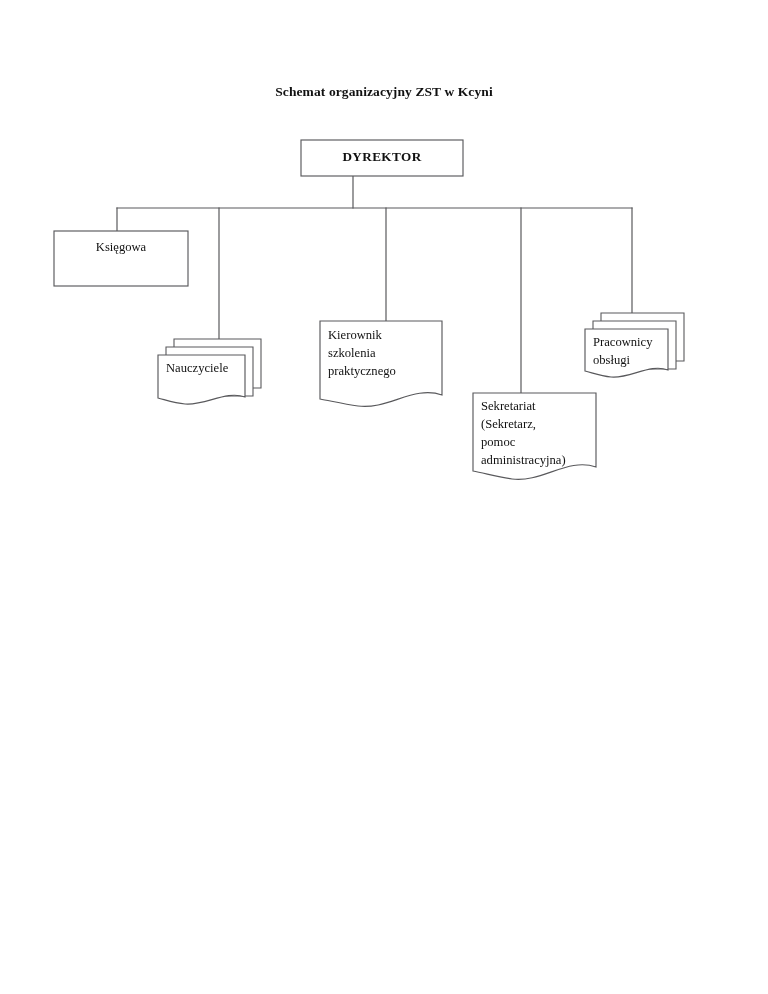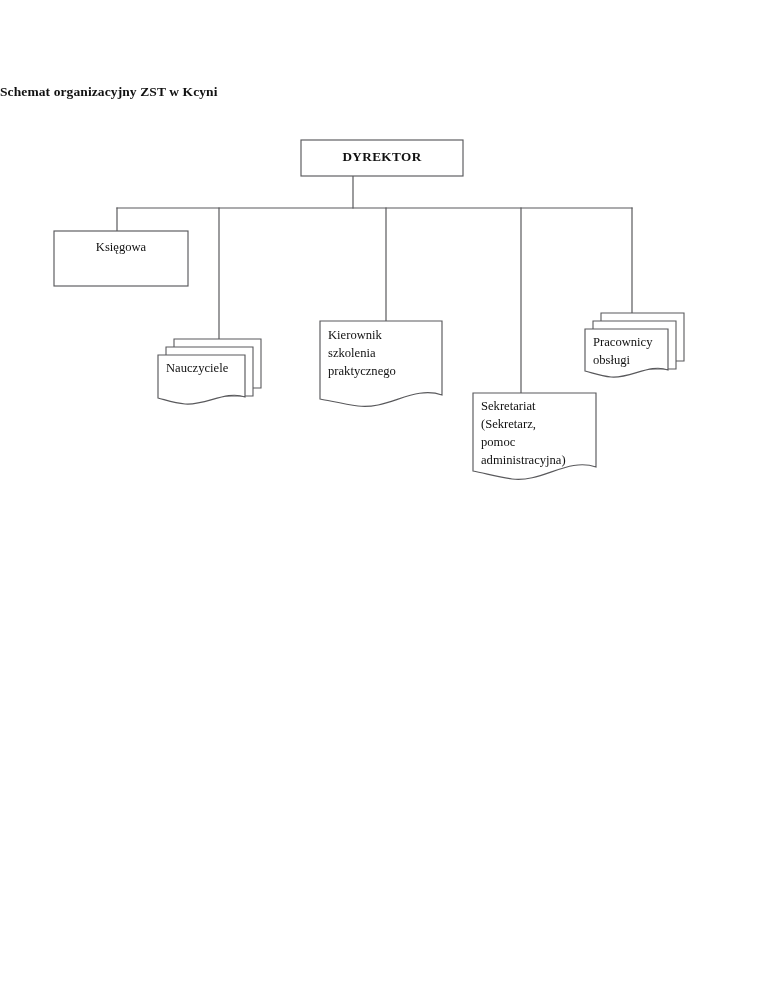--- a/index.html
+++ b/index.html
@@ -19,20 +19,21 @@
     position: relative;
     width: 768px;
     height: 994px;
     background: #ffffff;
   }
   #chart-title {
     position: absolute;
     left: 0;
     top: 84px;
     width: 768px;
+    text-align: center;
     font-weight: bold;
     font-size: 13.5px;
     letter-spacing: 0.1px;
     color: #111111;
   }
   #org-svg {
     position: absolute;
     left: 0;
     top: 0;
     width: 768px;

